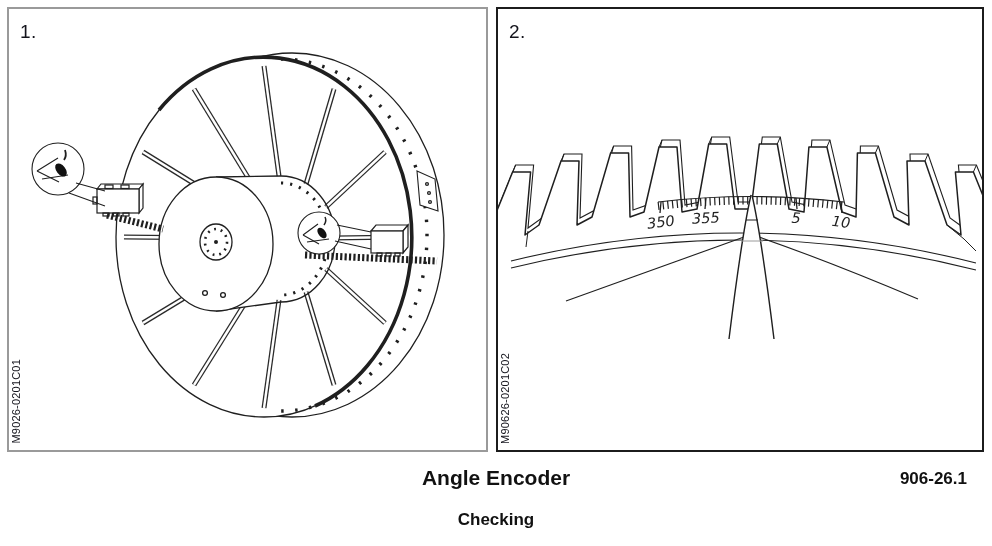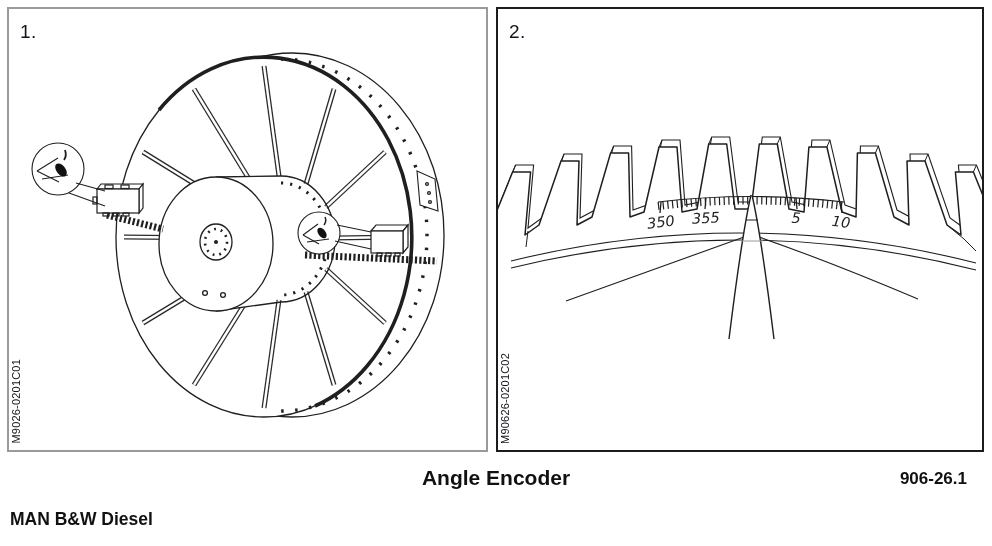--- a/index.html
+++ b/index.html
@@ -213,15 +213,15 @@
         </g>
 
       </g>
     </svg>
     <span class="fig-label">2.</span>
     <span class="drawing-no">M90626-0201C02</span>
   </div>
 
   <div class="footer-title">Angle Encoder</div>
   <div class="footer-number">906-26.1</div>
-  <div class="footer-mfr">MAN B&amp;W Diesel</div>
+  <div class="footer-sub">Checking</div>
 
 </div>
 
 </body></html>

